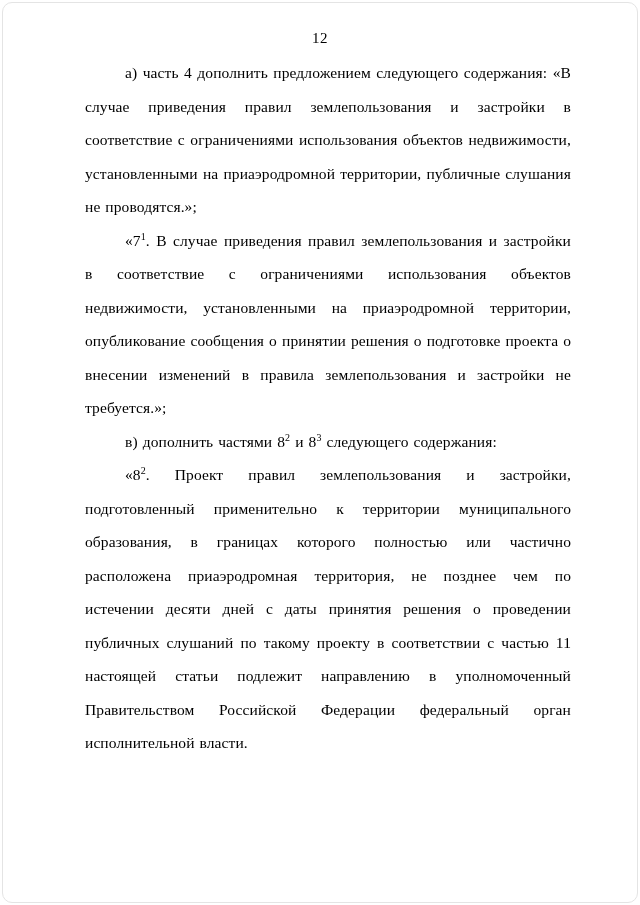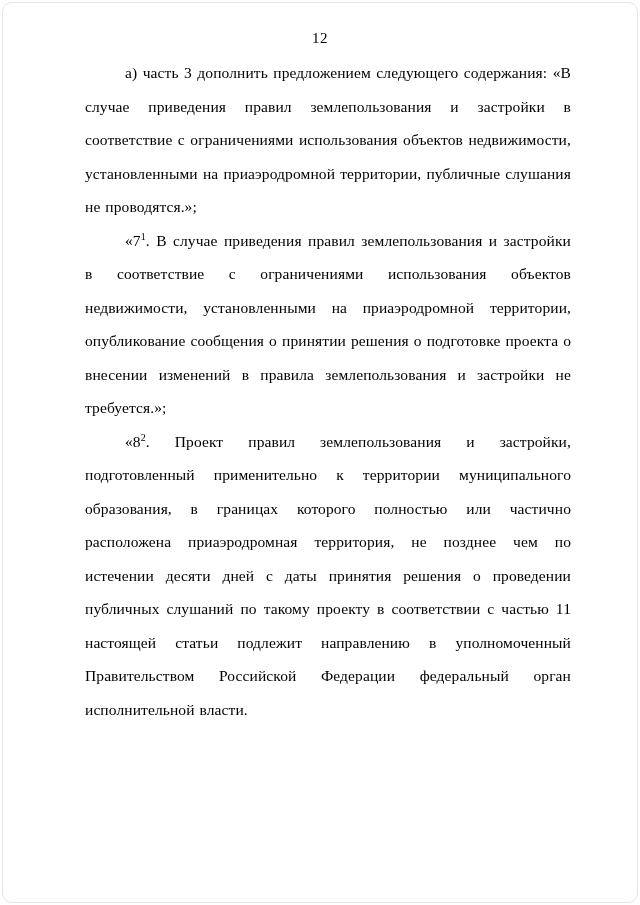--- a/index.html
+++ b/index.html
@@ -54,17 +54,18 @@
     vertical-align: super;
   }
 </style>
 </head>
 <body>
 
 <div class="page">
   <div class="scan-border"></div>
   <div class="page-number">12</div>
   <div class="content" id="doc-body">
-      <p class="para"><span>а) часть 3 дополнить предложением следующего содержания: «В случае приведения правил землепользования и застройки в соответствие с ограничениями использования объектов недвижимости, установленными на приаэродромной территории, публичные слушания не проводятся.»;</span></p>
+      <p class="para"><span>а) часть 4 дополнить предложением следующего содержания: «В случае приведения правил землепользования и застройки в соответствие с ограничениями использования объектов недвижимости, установленными на приаэродромной территории, публичные слушания не проводятся.»;</span></p>
       <p class="para"><span>«7</span><sup>1</sup><span>. В случае приведения правил землепользования и застройки в соответствие с ограничениями использования объектов недвижимости, установленными на приаэродромной территории, опубликование сообщения о принятии решения о подготовке проекта о внесении изменений в правила землепользования и застройки не требуется.»;</span></p>
+      <p class="para"><span>в) дополнить частями 8</span><sup>2</sup><span> и 8</span><sup>3</sup><span> следующего содержания:</span></p>
       <p class="para"><span>«8</span><sup>2</sup><span>. Проект правил землепользования и застройки, подготовленный применительно к территории муниципального образования, в границах которого полностью или частично расположена приаэродромная территория, не позднее чем по истечении десяти дней с даты принятия решения о проведении публичных слушаний по такому проекту в соответствии с частью 11 настоящей статьи подлежит направлению в уполномоченный Правительством Российской Федерации федеральный орган исполнительной власти.</span></p>
     </div>
 </div>
 
 </body></html>

